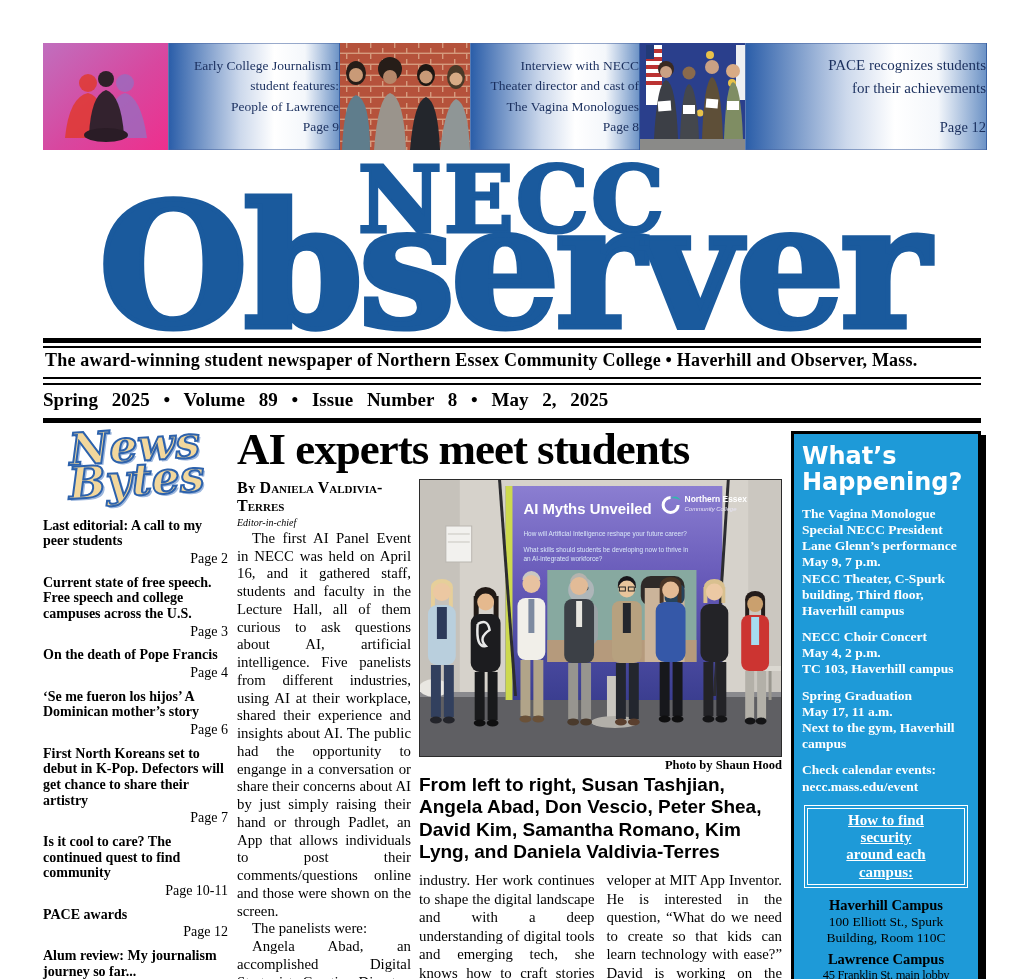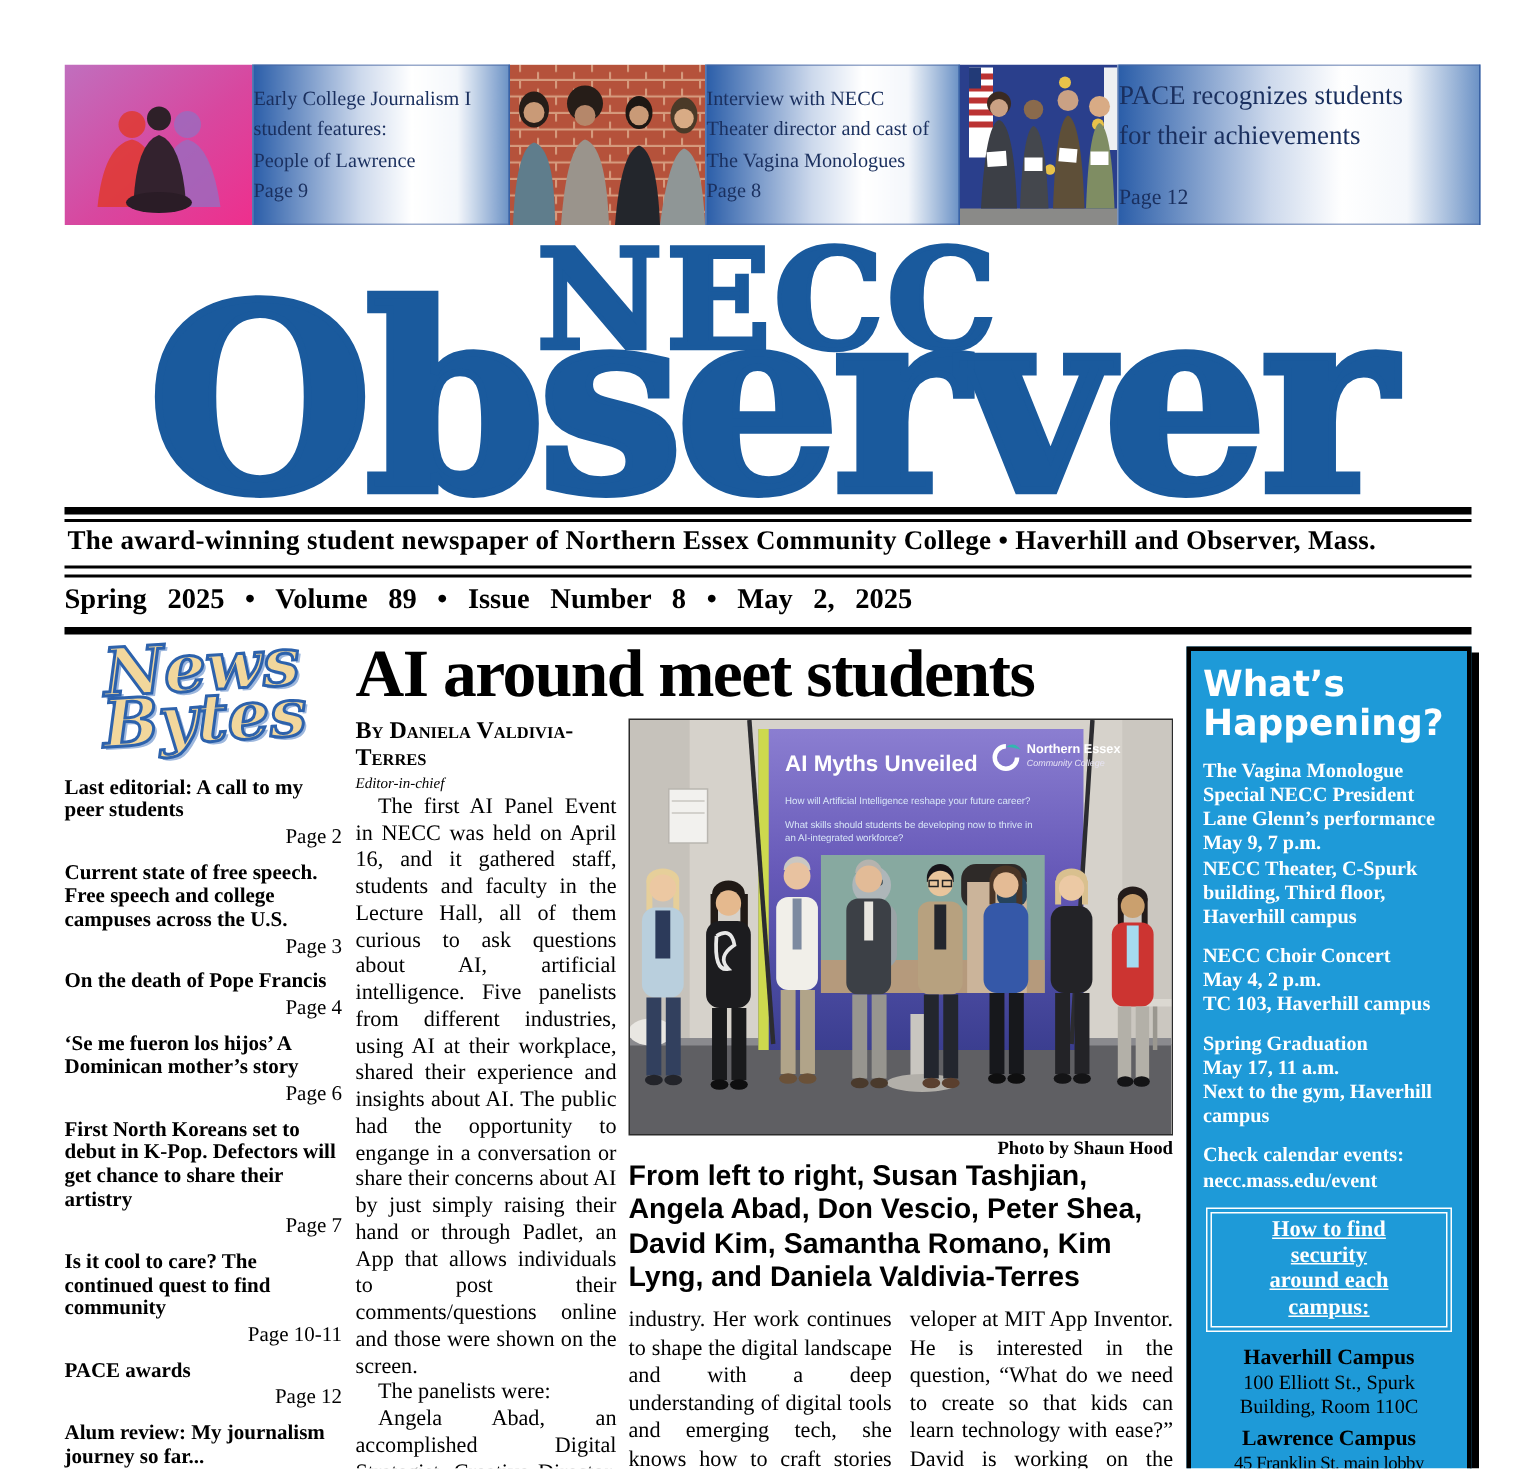--- a/index.html
+++ b/index.html
@@ -3,25 +3,25 @@
 <meta charset="utf-8">
 <style>
   html,body{margin:0;padding:0;background:#fff;}
   .page{position:relative;width:1024px;height:979px;background:#ffffff;overflow:hidden;
         font-family:"Liberation Serif",serif;color:#000;}
   .content{position:absolute;left:43px;top:43px;width:938px;}
 
   
   .promo-row{display:flex;height:107px;}
   .promo-photo{height:107px;flex:none;display:block;}
-  .promo-box{flex:none;display:flex;flex-direction:column;justify-content:center;text-align:left;
+  .promo-box{flex:none;display:flex;flex-direction:column;justify-content:center;text-align:right;
              color:#1a2f5e;border:1px solid rgba(70,100,160,.55);
              background:linear-gradient(90deg,#2b5ea9 0%,#cdd9ec 42%,#ffffff 62%,#f4f7fb 80%,#6d93c6 100%);}
   .promo-line{font-size:13.5px;line-height:1.5;white-space:nowrap;}
-  .promo-box.wide .promo-line{font-size:18px;}
+  .promo-box.wide .promo-line{font-size:15px;}
   .promo-page{font-size:13.5px;line-height:1.5;}
   .promo-box.wide .promo-page{font-size:14.5px;margin-top:18px;}
 
   
   .masthead{text-align:center;color:#1a5a9d;font-family:"DejaVu Serif",serif;font-weight:900;margin-top:7px;}
   .mast-super{font-size:92px;line-height:.95;letter-spacing:2px;-webkit-text-stroke:3px #1a5a9d;}
   .mast-title{font-size:172px;line-height:.8;margin-top:-46px;letter-spacing:-5px;-webkit-text-stroke:5px #1a5a9d;}
 
   .rule4{border:0;border-top:5px solid #000;margin:2px 0 0;}
   .rule2{border:0;border-top:2px solid #000;margin:3px 0 0;}
@@ -236,21 +236,21 @@
           <div class="news-page">Page 12</div>
         </div>
         <div class="news-item">
           <div class="news-title">Alum review: My journalism journey so far...</div>
 
         </div>
 
       </div>
 
       <div class="center-col">
-        <h1 class="headline">AI around meet students</h1>
+        <h1 class="headline">AI experts meet students</h1>
         <div class="article-flex">
           <div class="col1">
             <div class="byline">By Daniela Valdivia-Terres</div>
             <div class="editor">Editor-in-chief</div>
             <p class="para">The first AI Panel Event in NECC was held on April 16, and it gathered staff, students and faculty in the Lecture Hall, all of them curious to ask questions about AI, artificial intelligence. Five panelists from different industries, using AI at their workplace, shared their experience and insights about AI. The public had the opportunity to engange in a conversation or share their concerns about AI by just simply raising their hand or through Padlet, an App that allows individuals to post their comments/questions online and those were shown on the screen.</p>
             <p class="para">The panelists were:</p>
             <p class="para">Angela Abad, an accomplished Digital Strategist, Creative Director, and Producer at El Mundo Boston, recognized for her leadership, creativity, and innovation in the media</p>
           </div>
           <div class="right-block">
             <div class="photo-frame">

